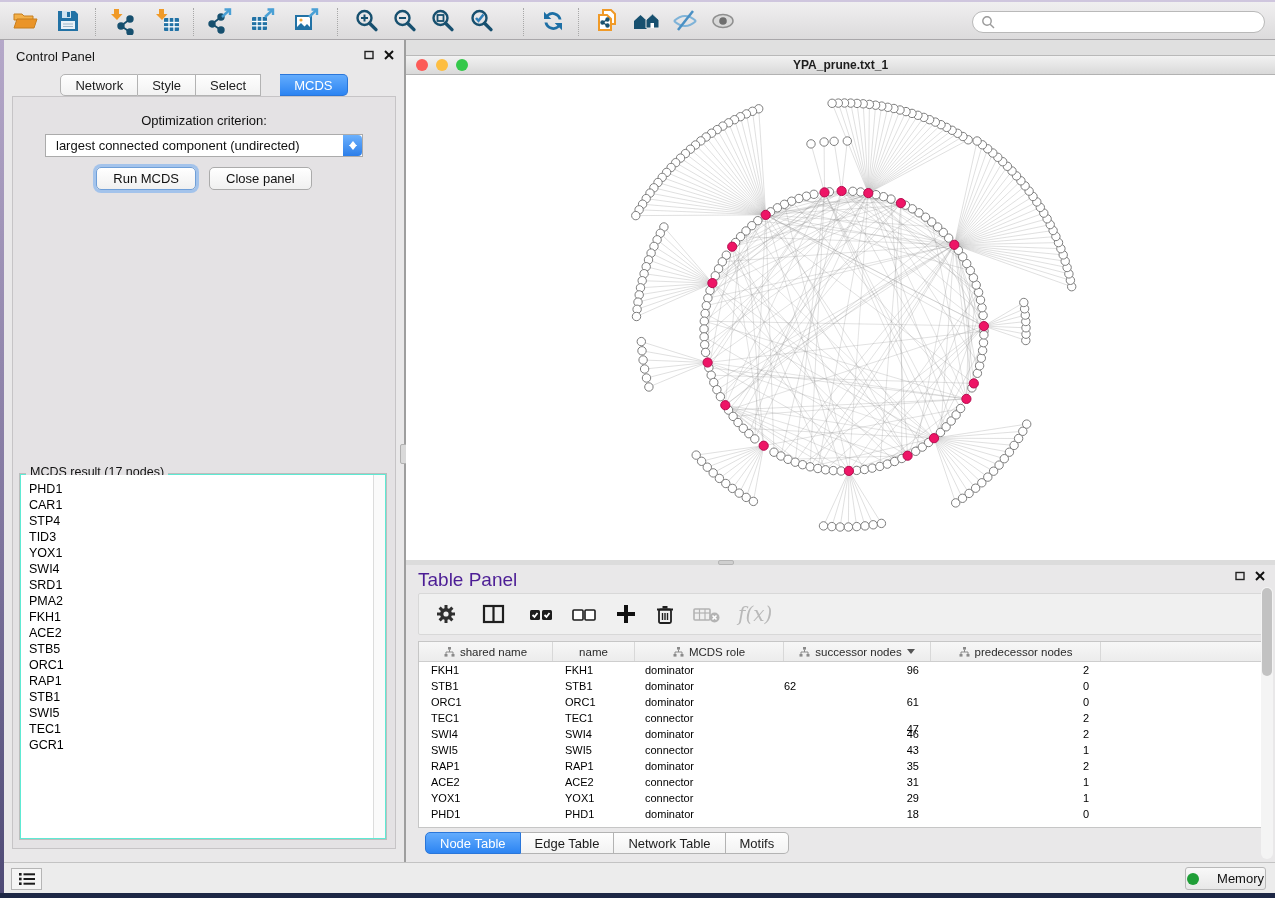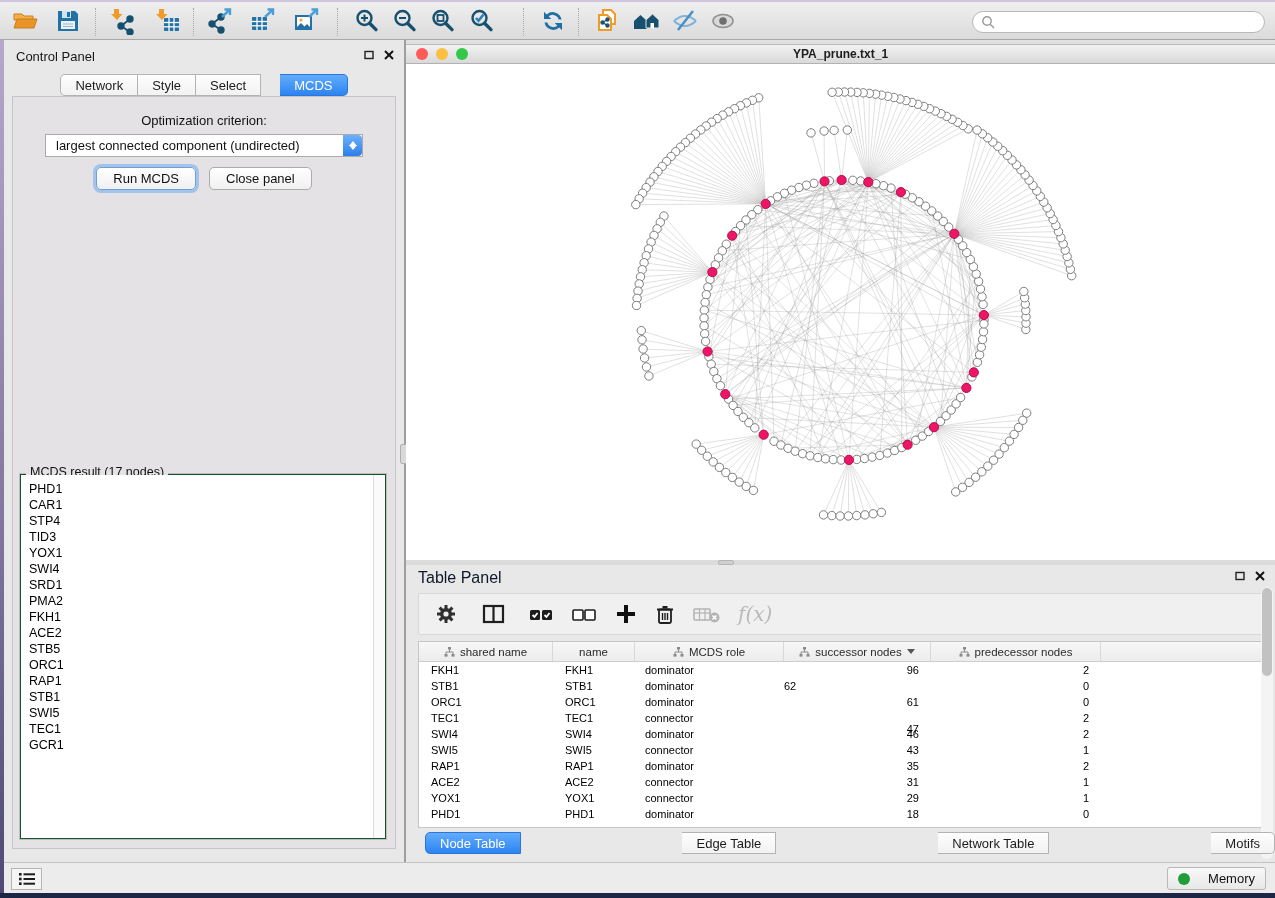--- a/index.html
+++ b/index.html
@@ -39,75 +39,75 @@
   .dropdown .stepper { width:19px; align-self:stretch; background:linear-gradient(#6cb1fd,#2c7ee9);
     border-radius:0 4px 4px 0; position:relative; }
   .stepper i { position:absolute; left:50%; transform:translateX(-50%); border:4px solid transparent; }
   .stepper .up { top:2px; border-bottom:5px solid #fff; }
   .stepper .dn { bottom:2px; border-top:5px solid #fff; }
   .btn-row { position:absolute; left:0; right:0; top:70px; display:flex; justify-content:center; gap:13px; }
   .push-btn { background:linear-gradient(#ffffff,#f0f0f0); border:1px solid #ababab; border-radius:5px;
     font-size:13px; height:23px; padding:0 16px; color:#111; font-family:"Liberation Sans",sans-serif; }
   .push-btn.focused { box-shadow:0 0 0 3px rgba(120,175,240,.6); border-color:#6f9fd8; }
   .groupbox { position:absolute; left:6px; right:8px; top:376px; height:367px;
-    border:1px solid #bdbdbd; background:#14532d; }
+    border:1px solid #bdbdbd; background:#5eead4; }
   .groupbox .gb-label { position:absolute; top:-9px; left:6px; background:#e4e2e4; padding:0 4px;
     font-size:12.5px; color:#111; }
   .mcds-list { position:absolute; left:1px; top:1px; bottom:1px; right:13px; background:#fff;
     padding:6px 0 0 8px; overflow:hidden; }
   .mcds-list .item { font-size:12.5px; line-height:16px; color:#000; }
   .gb-scroll { position:absolute; top:1px; bottom:1px; right:1px; width:12px; background:#fafafa;
     border-left:1px solid #dcdcdc; }
 
   
   .vdivider { position:absolute; left:404px; top:40px; width:2px; height:822px; background:#9e9e9e; }
   .vdivider .handle { position:absolute; left:-4px; top:404px; width:10px; height:20px;
     background:#d9d9d9; border:1px solid #b0b0b0; border-radius:2px; }
   .right-col { position:absolute; left:406px; top:40px; right:0; height:822px; background:#e0e0e0; }
   .hdivider { position:absolute; left:0; right:0; top:520px; height:5px; background:#dcdcdc; }
   .hdivider .handle { position:absolute; left:312px; top:0; width:16px; height:5px; background:#cfcfcf;
     border:1px solid #b5b5b5; border-radius:2px; }
 
   
-  .net-window { position:absolute; left:0; right:0; top:4px; height:588px; border-top:1px solid #b9b9b9; }
+  .net-window { position:absolute; left:0; right:0; top:15px; height:588px; border-top:1px solid #b9b9b9; }
   .net-titlebar { position:absolute; left:0; right:0; top:0; height:19px;
     background:linear-gradient(#f2f2f2,#d9d9d9); border-bottom:1px solid #b2b2b2; }
   .lights { position:absolute; left:10px; top:3px; display:flex; gap:8px; }
   .light { width:12px; height:12px; border-radius:50%; }
   .net-title { position:absolute; left:0; right:0; top:2px; text-align:center; font-size:12px;
     font-weight:bold; color:#1d1d1d; }
   .net-canvas { position:absolute; left:0; right:0; top:19px; bottom:0; background:#fff; }
 
   
   .table-panel { position:absolute; left:0; right:0; top:525px; bottom:0; background:#e9e8e9; }
-  .tp-title { position:absolute; left:12px; top:4px; font-size:16px; color:#0f172a; }
+  .tp-title { position:absolute; left:12px; top:4px; font-size:19px; color:#4c1d95; }
   .tp-toolbar { position:absolute; left:12px; right:12px; top:28px; height:42px; background:#f0f0f0;
     border:1px solid #d8d8d8; border-radius:2px; display:flex; align-items:center; gap:17px; padding-left:16px; }
   .fx { font-family:"DejaVu Serif", serif; font-style:italic; font-size:20px; color:#b9b9b9; }
   .ntable { position:absolute; left:12px; right:12px; top:76px; height:187px; background:#fff;
     border:1px solid #c6c6c6; overflow:hidden; }
   .thead { display:flex; height:20px; background:linear-gradient(#f7f7f7,#ececec);
     border-bottom:1px solid #cecece; }
   .hcell { display:flex; align-items:center; justify-content:center; gap:5px; font-size:11.5px;
     color:#2a2a2a; border-right:1px solid #d8d8d8; overflow:hidden; }
   .chev { width:0; height:0; border:4px solid transparent; border-top:5px solid #555; margin-top:4px; }
   .trow { display:flex; height:16px; align-items:center; }
   .tcell { font-size:11px; color:#000; white-space:nowrap; overflow:hidden; }
   .tscroll { position:absolute; right:2px; top:22px; bottom:3px; width:12px; background:#f4f4f4; border-radius:6px; }
   .tscroll .thumb { position:absolute; left:1px; right:1px; top:1px; height:88px; background:#c2c2c2; border-radius:5px; }
-  .bottom-tabs { position:absolute; left:0; right:0; top:267px; display:flex; justify-content:space-between; }
+  .bottom-tabs { position:absolute; left:0; right:0; top:267px; display:flex; justify-content:flex-start; }
 
   
   .status-bar { position:absolute; left:4px; right:0; top:862px; height:31px; background:#ececec;
     border-top:1px solid #c3c3c3; }
   .list-btn { position:absolute; left:7px; top:5px; width:31px; height:22px; background:#f5f5f5;
     border:1px solid #b5b5b5; display:flex; align-items:center; justify-content:center; }
   .memory-btn { position:absolute; right:9px; top:4px; height:23px; background:linear-gradient(#f8f8f8,#e8e8e8);
     border:1px solid #b8b8b8; border-radius:3px; display:flex; align-items:center; gap:18px;
-    padding:0 10px; font-size:13px; color:#111; }
+    padding:0 1px; font-size:13px; color:#111; }
   .memory-dot { width:12px; height:12px; border-radius:50%; }
 </style>
 </head>
 <body>
 
 <div class="screen">
   <div class="top-strip"></div>
   <div class="left-strip"></div>
   <div class="bottom-strip"></div>
 

